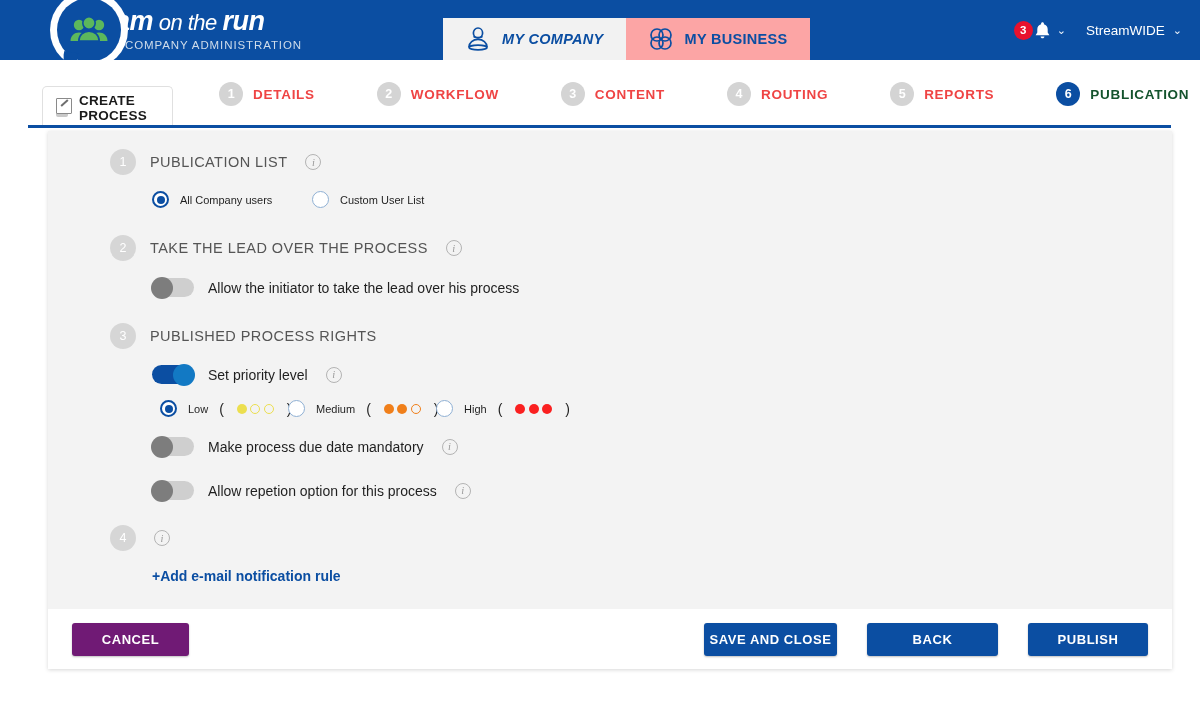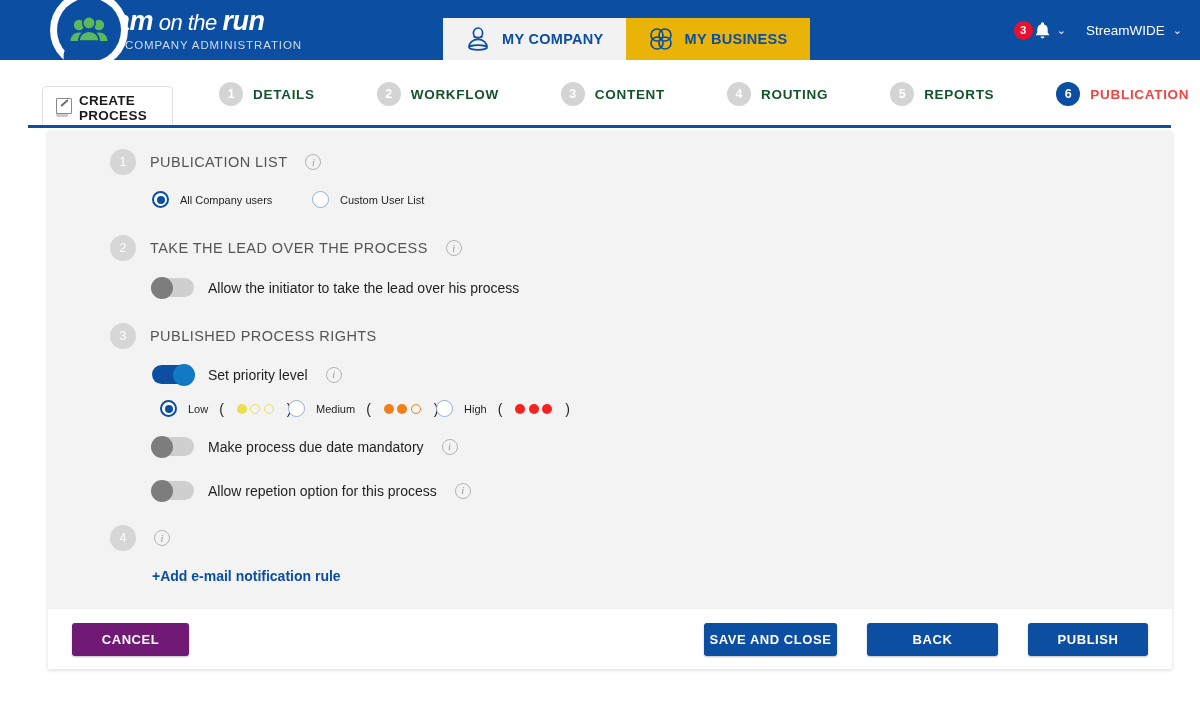--- a/index.html
+++ b/index.html
@@ -51,22 +51,22 @@
   .nav-tabs {
     position: absolute; left: 443px; bottom: 0;
     display: flex; align-items: flex-end; height: 42px;
   }
   .nav-tab {
     height: 42px; display: flex; align-items: center;
     gap: 11px; padding: 0 22px;
     color: #0b4ea2; font-size: 14.5px; font-weight: bold;
     letter-spacing: 0.3px; cursor: pointer;
   }
-  .nav-tab.inactive { background: #f2f2f2; }
-  .nav-tab.active { background: #eab308; }
+  .nav-tab.inactive { background: #f2f2f2; font-style: italic; }
+  .nav-tab.active { background: #fca5a5; }
 
   .topright {
     position: absolute; right: 18px; top: 0; height: 60px;
     display: flex; align-items: center; gap: 20px; color: #fff;
   }
   .bell-wrap { position: relative; display: flex; align-items: center; gap: 6px; cursor: pointer; }
   .badge {
     width: 19px; height: 19px; border-radius: 50%;
     background: #e8112d; color: #fff; font-size: 11.5px;
     font-weight: bold; display: flex; align-items: center; justify-content: center;
@@ -109,24 +109,24 @@
 
   .steps { display: flex; align-items: center; margin-left: 46px; flex: 1; }
   .step { display: flex; align-items: center; gap: 10px; margin-right: 62px; cursor: pointer; }
   .step-num {
     width: 24px; height: 24px; border-radius: 50%;
     background: #d4d4d4; color: #ffffff;
     font-size: 12.5px; font-weight: bold;
     display: flex; align-items: center; justify-content: center;
   }
   .step-label {
-    font-size: 13.5px; font-weight: bold; color: #14532d; letter-spacing: .7px;
+    font-size: 13.5px; font-weight: bold; color: #ef4444; letter-spacing: .7px;
   }
   .step.active .step-num { background: #0b4ea2; color: #ffffff; }
-  .step.active .step-label { color: #ef4444; }
+  .step.active .step-label { color: #14532d; }
   .step-rule {
     position: absolute; left: 28px; right: 29px; bottom: 0;
     height: 3px; background: #0b4ea2;
   }
   .step-notch {
     position: absolute; bottom: 3px; left: 1011px;
     width: 0; height: 0;
     border-left: 9px solid transparent;
     border-right: 9px solid transparent;
     border-bottom: 9px solid #ffffff;

